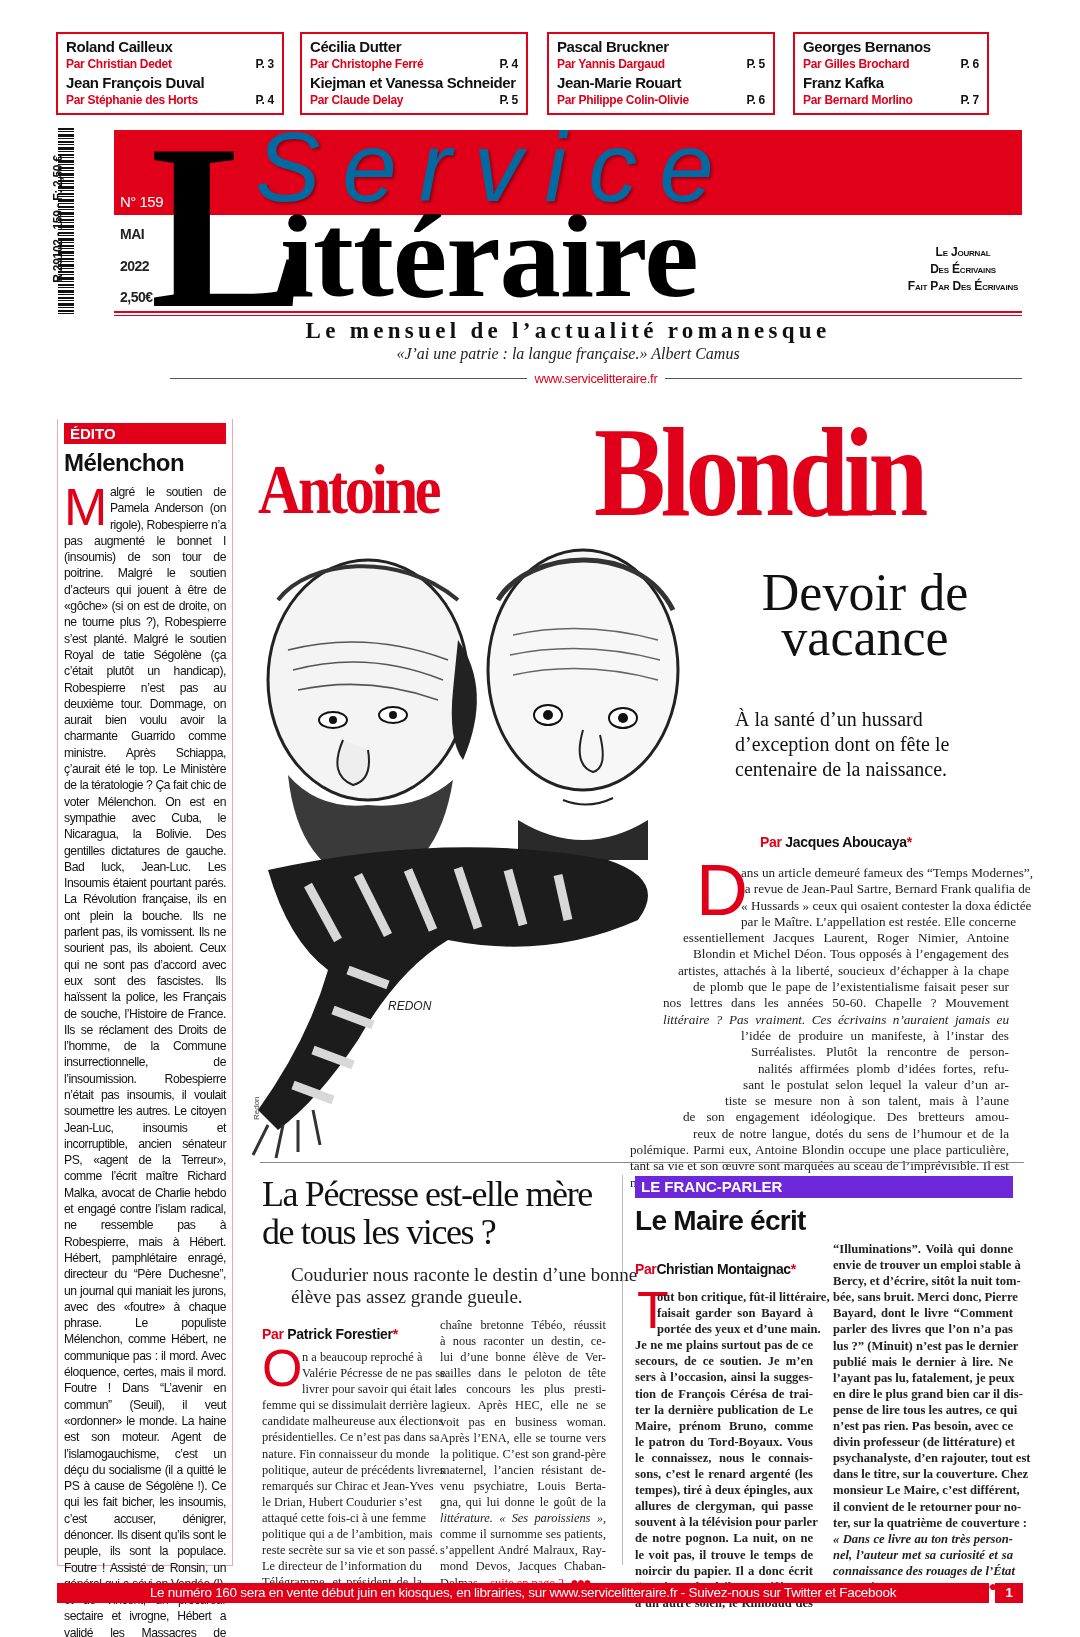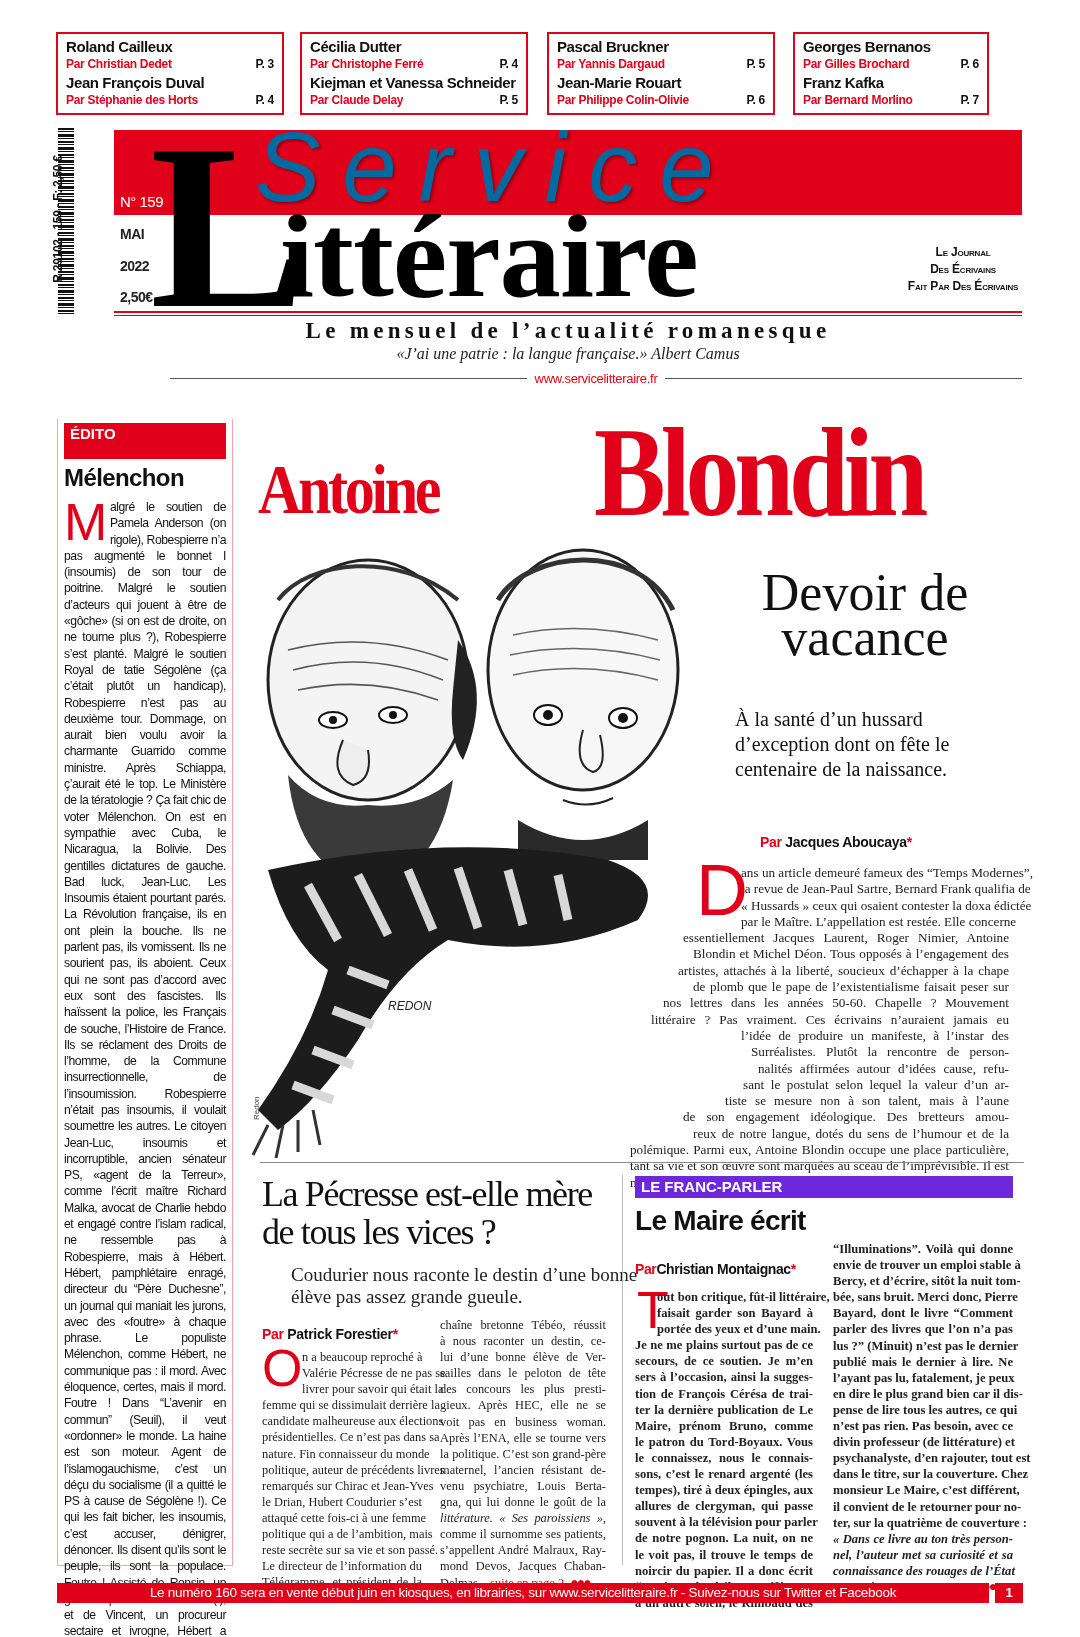--- a/index.html
+++ b/index.html
@@ -47,21 +47,21 @@
     font-family: "Liberation Serif", serif; font-weight: bold; font-size: 23px; letter-spacing: 4.3px; color: #111; }
   .quote { position: absolute; left: 114px; top: 345px; width: 908px; text-align: center;
     font-family: "Liberation Serif", serif; font-style: italic; font-size: 16px; color: #222; }
   .website-row { position: absolute; left: 170px; top: 370px; width: 852px; height: 16px; display: flex; align-items: center; }
   .website-row .line { flex: 1; height: 1px; background: #555; }
   .website-row .url { padding: 0 8px; color: #e1001a; font-size: 13px; letter-spacing: -0.3px; }
 
   
   .edito { position: absolute; left: 57px; top: 419px; width: 176px; height: 1147px;
     border-left: 1px solid #f2a6ae; border-right: 1px solid #f2a6ae; border-bottom: 1px solid #f2a6ae; padding: 0 6px; }
-  .edito-label { background: #e1001a; color: #fff; font-weight: bold; font-size: 15px; padding: 1px 6px; height: 36px; line-height: 19px; margin: 4px 0 0 0; }
+  .edito-label { background: #e1001a; color: #fff; font-weight: bold; font-size: 15px; padding: 1px 6px; height: 21px; line-height: 19px; margin: 4px 0 0 0; }
   .edito-title { font-weight: bold; font-size: 24px; letter-spacing: -0.6px; margin-top: 4px; line-height: 30px; }
   .edito-body { font-size: 12.2px; line-height: 16.3px; letter-spacing: -0.45px; text-align: justify; margin-top: 6px; hyphens: manual; }
   .edito-body .drop { float: left; font-size: 52px; line-height: 42px; color: #e1001a; margin: 2px 3px 0 0; font-family: "Liberation Sans", sans-serif; }
 
   
   .cover-title { position: absolute; left: 258px; top: 408px; width: 760px; height: 130px; font-family: "Liberation Serif", serif; font-weight: bold; color: #e1001a; }
   .cover-title .first { position: absolute; left: 0; top: 42px; font-size: 70px; letter-spacing: -4px; transform: scaleX(0.86); transform-origin: left; }
   .cover-title .last { position: absolute; left: 336px; top: 0; font-size: 128px; letter-spacing: -6px; transform: scaleX(0.84); transform-origin: left; line-height: 1; }
 
   .illustration { position: absolute; left: 248px; top: 540px; width: 480px; height: 620px; }
@@ -248,24 +248,24 @@
   <span class="drop">D</span>
   <span class="ln" style="margin-left:108px;">ans un article demeuré fameux des “Temps Modernes”,</span>
   <span class="ln" style="margin-left:108px;">la revue de Jean-Paul Sartre, Bernard Frank qualifia de</span>
   <span class="ln" style="margin-left:108px;">« Hussards » ceux qui osaient contester la doxa édictée</span>
   <span class="ln" style="margin-left:108px;">par le Maître. L’appellation est restée. Elle concerne</span>
   <span class="ln" style="margin-left:50px;">essentiellement Jacques Laurent, Roger Nimier, Antoine</span>
   <span class="ln" style="margin-left:60px;">Blondin et Michel Déon. Tous opposés à l’engagement des</span>
   <span class="ln" style="margin-left:45px;">artistes, attachés à la liberté, soucieux d’échapper à la chape</span>
   <span class="ln" style="margin-left:60px;">de plomb que le pape de l’existentialisme faisait peser sur</span>
   <span class="ln" style="margin-left:30px;">nos lettres dans les années 50-60. Chapelle ? Mouvement</span>
-  <span class="ln" style="margin-left:18px;">littéraire ? Pas vraiment. Ces écrivains n’auraient jamais eu</span>
+  <span class="ln" style="margin-left:30px;font-style:italic;">littéraire ? Pas vraiment. Ces écrivains n’auraient jamais eu</span>
   <span class="ln" style="margin-left:108px;">l’idée de produire un manifeste, à l’instar des</span>
   <span class="ln" style="margin-left:118px;">Surréalistes. Plutôt la rencontre de person-</span>
-  <span class="ln" style="margin-left:125px;">nalités affirmées autour d’idées cause, refu-</span>
+  <span class="ln" style="margin-left:125px;">nalités affirmées plomb d’idées fortes, refu-</span>
   <span class="ln" style="margin-left:110px;">sant le postulat selon lequel la valeur d’un ar-</span>
   <span class="ln" style="margin-left:92px;">tiste se mesure non à son talent, mais à l’aune</span>
   <span class="ln" style="margin-left:50px;">de son engagement idéologique. Des bretteurs amou-</span>
   <span class="ln" style="margin-left:60px;">reux de notre langue, dotés du sens de l’humour et de la</span>
   <span class="ln" style="margin-left:-3px;">polémique. Parmi eux, Antoine Blondin occupe une place particulière,</span>
   <span class="ln" style="margin-left:-3px;">tant sa vie et son œuvre sont marquées au sceau de l’imprévisible. Il est</span>
   <span style="display:block;margin-left:-3px;white-space:nowrap;">
     <span>né à Paris en avril 1922, dans un milieu que l’on</span>&nbsp;&nbsp;&nbsp;<span class="suite">suite en page 2</span><span class="dots">●●●</span>
   </span>
 </div>

